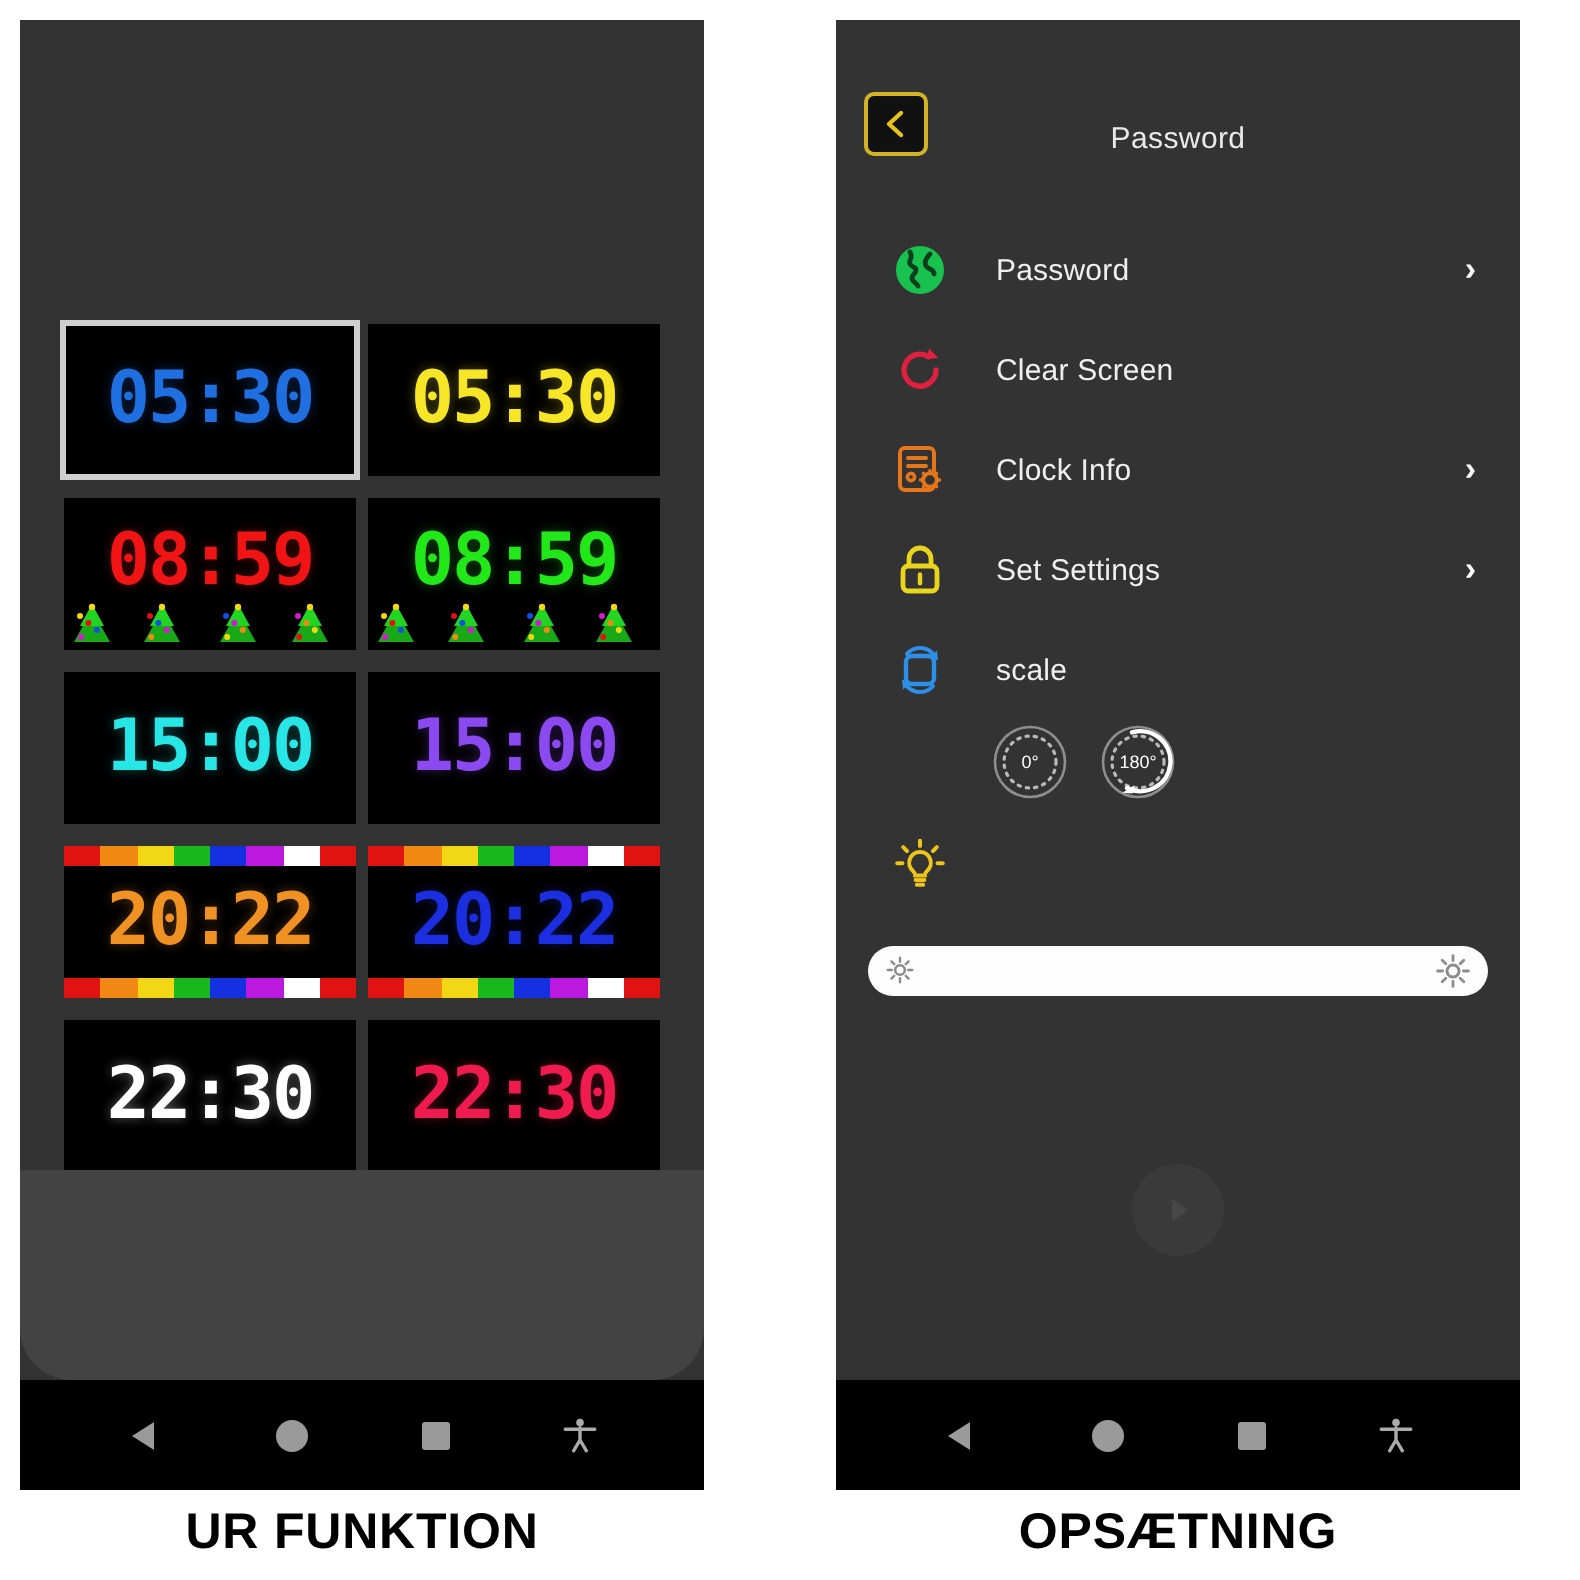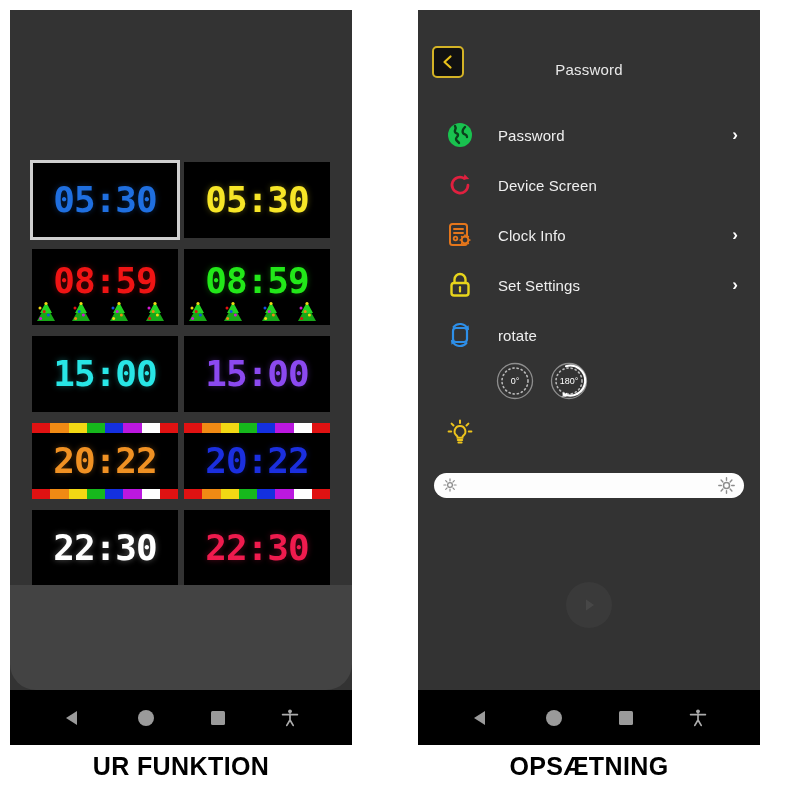--- a/index.html
+++ b/index.html
@@ -1048,21 +1048,21 @@
           <span class="chev">›</span>
         </div>
 
         <div class="srow">
           <span class="s-ic">
             <svg width="28" height="28" viewBox="0 0 28 28">
               <path d="M22 14 A8 8 0 1 1 18.4 7.4" fill="none" stroke="#e0203f" stroke-width="2.7" stroke-linecap="round"></path>
               <polygon points="18.6,3.2 23.2,8.0 17.2,8.6" fill="#e0203f"></polygon>
             </svg>
           </span>
-          <span class="s-lbl">Device Screen</span>
+          <span class="s-lbl">Clear Screen</span>
         </div>
 
         <div class="srow">
           <span class="s-ic">
             <svg width="28" height="28" viewBox="0 0 28 28">
               <rect x="4" y="3" width="17" height="21" rx="2.5" fill="none" stroke="#e5761b" stroke-width="2"></rect>
               <path d="M8 8 h9 M8 12 h9" stroke="#e5761b" stroke-width="2" stroke-linecap="round"></path>
               <circle cx="9.5" cy="17.5" r="1.8" fill="none" stroke="#e5761b" stroke-width="1.8"></circle>
               <circle cx="19" cy="19" r="4.2" fill="#333"></circle>
               <circle cx="19" cy="19" r="3.4" fill="none" stroke="#e5761b" stroke-width="2"></circle>
@@ -1088,21 +1088,21 @@
         <div class="srow">
           <span class="s-ic">
             <svg width="28" height="28" viewBox="0 0 28 28">
               <rect x="7" y="7" width="14" height="14" rx="3" fill="none" stroke="#2e8fe8" stroke-width="2.2"></rect>
               <path d="M7.5 6 A8.5 8.5 0 0 1 21.5 7.5" fill="none" stroke="#2e8fe8" stroke-width="2" stroke-linecap="round"></path>
               <polygon points="22.5,4.2 23,9.3 18.4,7.6" fill="#2e8fe8"></polygon>
               <path d="M20.5 22 A8.5 8.5 0 0 1 6.5 20.5" fill="none" stroke="#2e8fe8" stroke-width="2" stroke-linecap="round"></path>
               <polygon points="5.5,23.8 5,18.7 9.6,20.4" fill="#2e8fe8"></polygon>
             </svg>
           </span>
-          <span class="s-lbl">rotate</span>
+          <span class="s-lbl">scale</span>
         </div>
 
         <div class="rot-row">
           <div class="rot-btn">
             <svg width="38" height="38" viewBox="0 0 38 38">
               <circle cx="19" cy="19" r="17.5" fill="none" stroke="#8e8e8e" stroke-width="1.3"></circle>
               <circle cx="19" cy="19" r="13" fill="none" stroke="#b9b9b9" stroke-width="1.6" stroke-dasharray="1.2 3" stroke-linecap="round"></circle>
             </svg>
             <span class="rot-txt">0°</span>
           </div>

